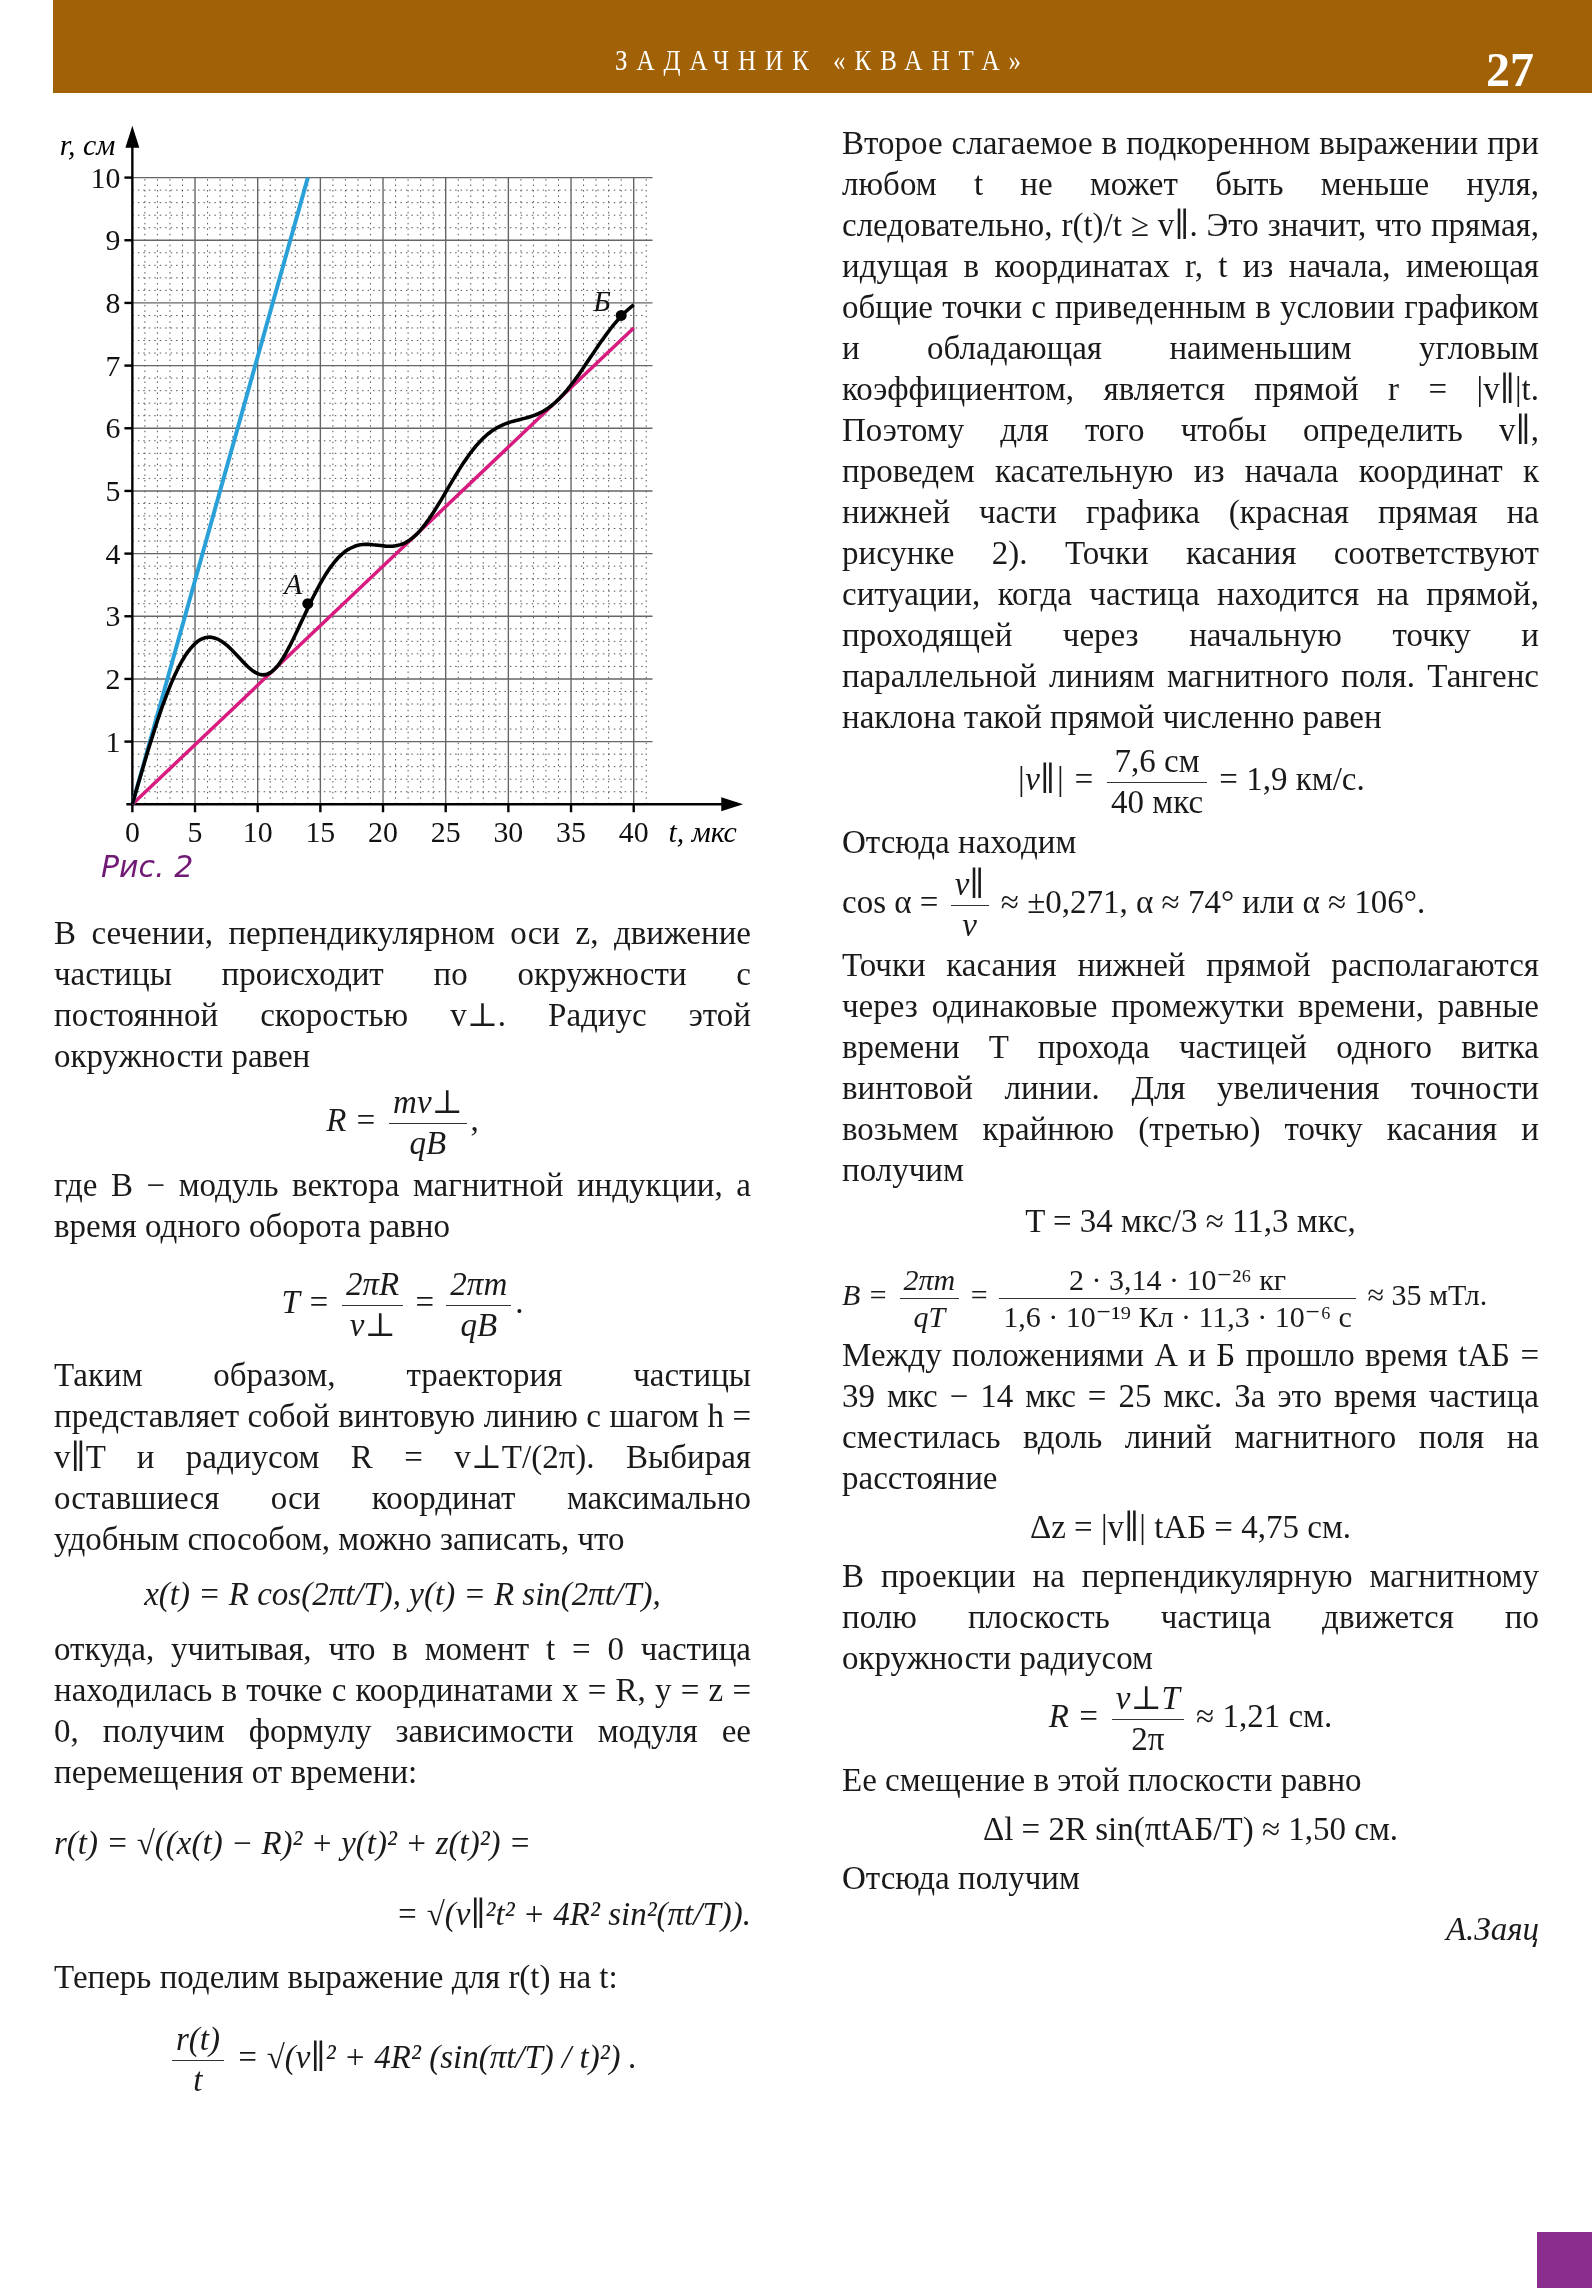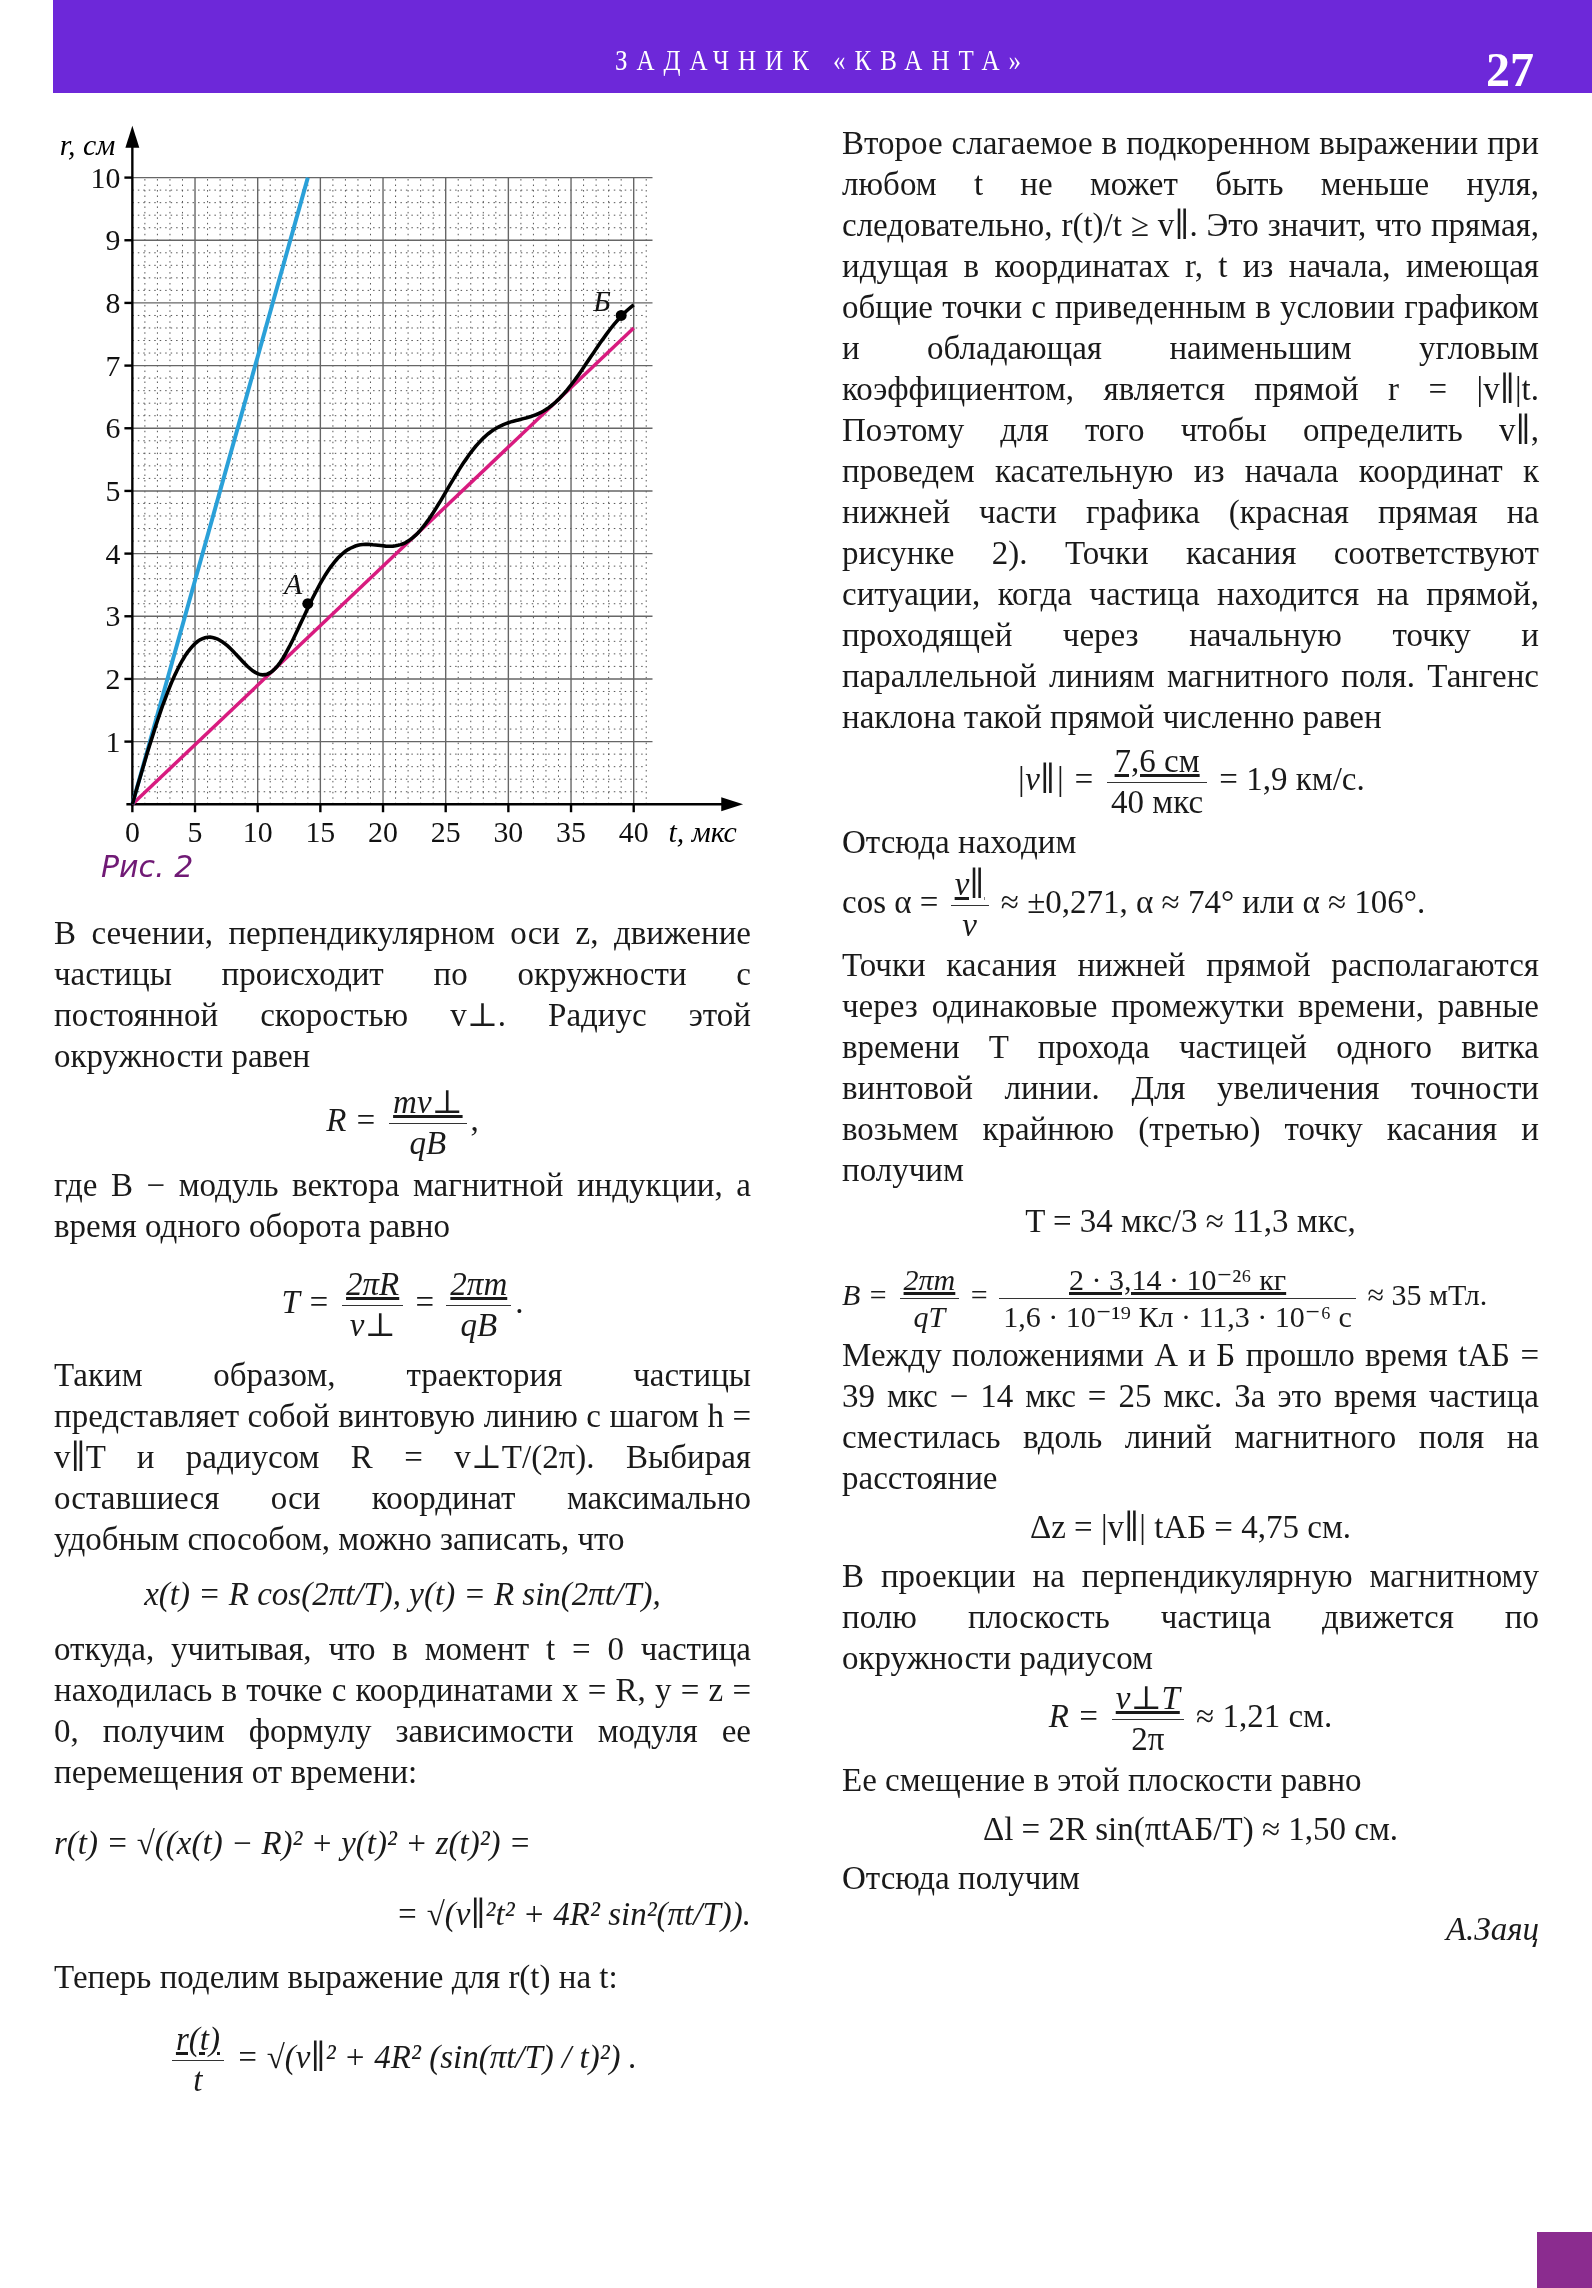--- a/index.html
+++ b/index.html
@@ -3,42 +3,42 @@
 <meta charset="utf-8">
 <style>
   html, body { margin: 0; padding: 0; }
   body {
     width: 1592px; height: 2289px; position: relative; overflow: hidden;
     background: #ffffff; color: #1a1a1a;
     font-family: "Liberation Serif", "DejaVu Serif", serif;
   }
   .header {
     position: absolute; left: 53px; top: 0; width: 1539px; height: 93px;
-    background: #6d28d9;
+    background: #a16207;
   }
   .header-title {
     position: absolute; left: 0; right: 0; top: 47px; text-align: center;
     color: #fff; font-size: 25px; letter-spacing: 9px; font-family: "Liberation Serif", serif;
     transform: scaleY(1.15);
   }
   .page-num {
     position: absolute; right: 58px; top: 42px; color: #fff; font-size: 48px;
     font-family: "Liberation Serif", serif; font-weight: bold;
   }
   .corner-block {
     position: absolute; left: 1537px; top: 2232px; width: 55px; height: 57px; background: #8b2c8f;
   }
   .col { position: absolute; font-size: 33px; line-height: 41px; text-align: justify; }
   .col-left { left: 54px; width: 697px; }
   .col-right { left: 842px; width: 697px; }
   .p { margin: 0; }
   .eq { text-align: center; margin: 0; white-space: nowrap; }
   .it { font-style: italic; }
   .frac { display: inline-flex; flex-direction: column; vertical-align: middle; text-align: center; line-height: 1.2; margin: 0 4px; }
-  .frac .num { border-bottom: 1.5px solid #333; padding: 0 4px; text-decoration: underline; }
+  .frac .num { border-bottom: 1.5px solid #333; padding: 0 4px; }
   .frac .den { padding: 0 4px; }
   .fig-caption {
     position: absolute; left: 60px; top: 849px; font-size: 30px; font-style: italic;
     font-family: "DejaVu Sans", sans-serif; color: #701a75; margin-left: 41px;
   }
   .author { text-align: right; font-style: italic; margin-top: 10px; }
   svg text { font-family: "Liberation Serif", serif; }
 </style>
 </head>
 <body>

